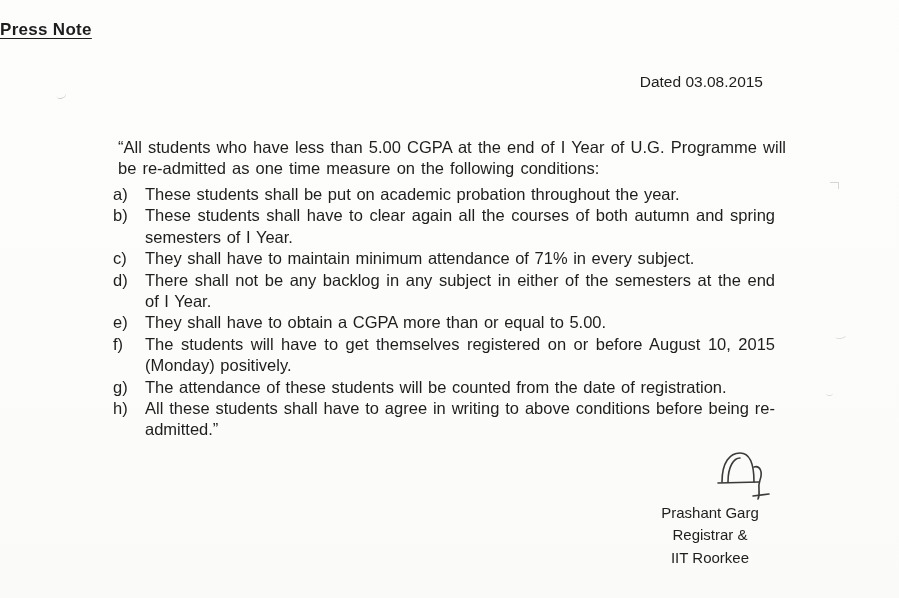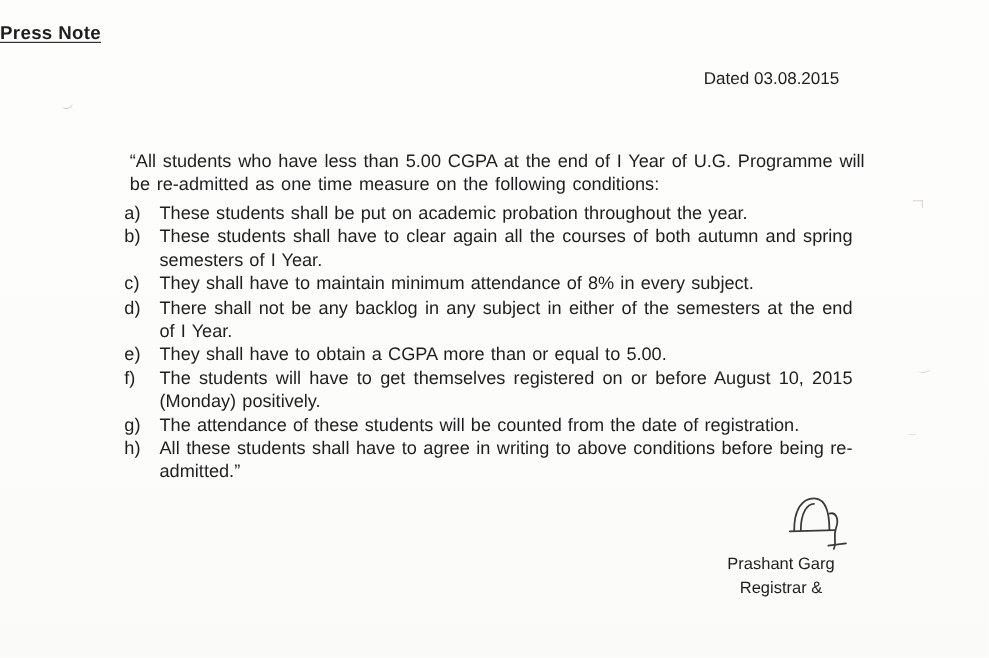--- a/index.html
+++ b/index.html
@@ -27,21 +27,21 @@
     width: 834px;
     font-size: 17px;
     font-weight: 700;
     letter-spacing: 0.3px;
     text-decoration: underline;
     text-underline-offset: 3px;
     margin: 0;
   }
   .date-line {
     position: absolute;
-    top: 63px;
+    top: 73px;
     right: 136px;
     font-size: 15.5px;
   }
   .intro {
     position: absolute;
     top: 124px;
     left: 105px;
     width: 668px;
     font-size: 16.5px;
     line-height: 21px;
@@ -148,21 +148,21 @@
     <li class="condition">
       <span class="cond-label">a)</span>
       <span class="cond-text">These students shall be put on academic probation throughout the year.</span>
     </li>
     <li class="condition">
       <span class="cond-label">b)</span>
       <span class="cond-text">These students shall have to clear again all the courses of both autumn and spring semesters of I Year.</span>
     </li>
     <li class="condition">
       <span class="cond-label">c)</span>
-      <span class="cond-text">They shall have to maintain minimum attendance of 8% in every subject.</span>
+      <span class="cond-text">They shall have to maintain minimum attendance of 71% in every subject.</span>
     </li>
     <li class="condition">
       <span class="cond-label">d)</span>
       <span class="cond-text">There shall not be any backlog in any subject in either of the semesters at the end of I Year.</span>
     </li>
     <li class="condition">
       <span class="cond-label">e)</span>
       <span class="cond-text">They shall have to obtain a CGPA more than or equal to 5.00.</span>
     </li>
     <li class="condition">
@@ -186,20 +186,21 @@
           <path d="M8,33 C8,13 16,4 26,4 C36,4 40,14 40,33"></path>
           <path d="M14,33 C14,17 20,9 26,9"></path>
           <path d="M4,34 L45,33"></path>
           <path d="M40,18 C46,16 49,23 46,31 C43,39 47,44 44,50"></path>
           <path d="M39,47 L55,45"></path>
         </g>
       </svg>
     </div>
     <div class="sig-name">Prashant Garg</div>
     <div class="sig-bold">Registrar &amp;</div>
+    <div class="sig-bold">IIT Roorkee</div>
   </div>
 
   <div class="scan-artifact artifact-1"></div>
   <div class="scan-artifact artifact-2"></div>
   <div class="scan-artifact artifact-3"></div>
   <div class="scan-artifact artifact-4"></div>
   <div class="scan-edge"></div>
 
 </div>
 

